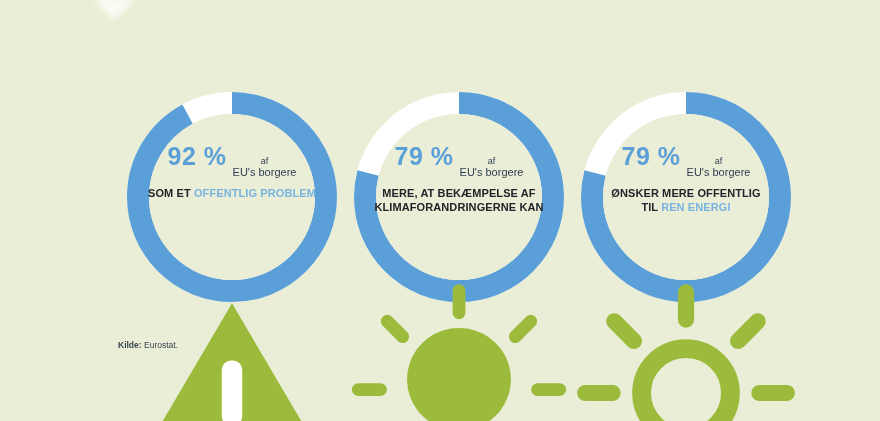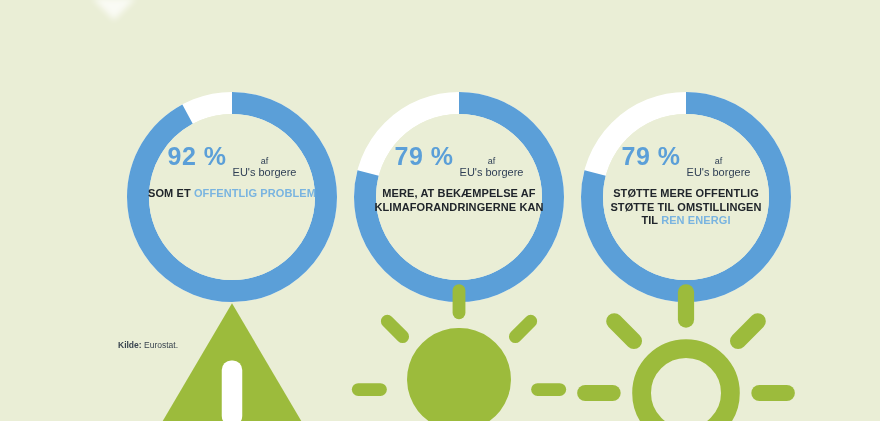--- a/index.html
+++ b/index.html
@@ -213,22 +213,21 @@
     </svg>
     <div class="donut-content">
       <div class="stat-line">
         <span class="pct">79 %</span>
         <span class="af-wrap">
           <span class="af">af</span>
           <span class="borgere">EU's borgere</span>
         </span>
       </div>
       <div class="body-text">
-          <div><span>STØTTE MERE OFFENTLIG</span></div>
-          <div><span>STØTTE TIL OMSTILLINGEN</span></div>
+          <div><span>ØNSKER MERE OFFENTLIG</span></div>
           <div><span>TIL </span><span class="hl">REN ENERGI</span></div>
         </div>
     </div>
     <div class="icon-slot">
       <svg width="26" height="26" viewBox="0 0 26 26">
         <circle cx="13" cy="13" r="5.2" fill="none" stroke="#9cbb3c" stroke-width="2.2"></circle>
         <g stroke="#9cbb3c" stroke-width="1.9" stroke-linecap="round">
           <line x1="13" y1="1.2" x2="13" y2="4.4"></line>
           <line x1="13" y1="21.6" x2="13" y2="24.8"></line>
           <line x1="1.2" y1="13" x2="4.4" y2="13"></line>

